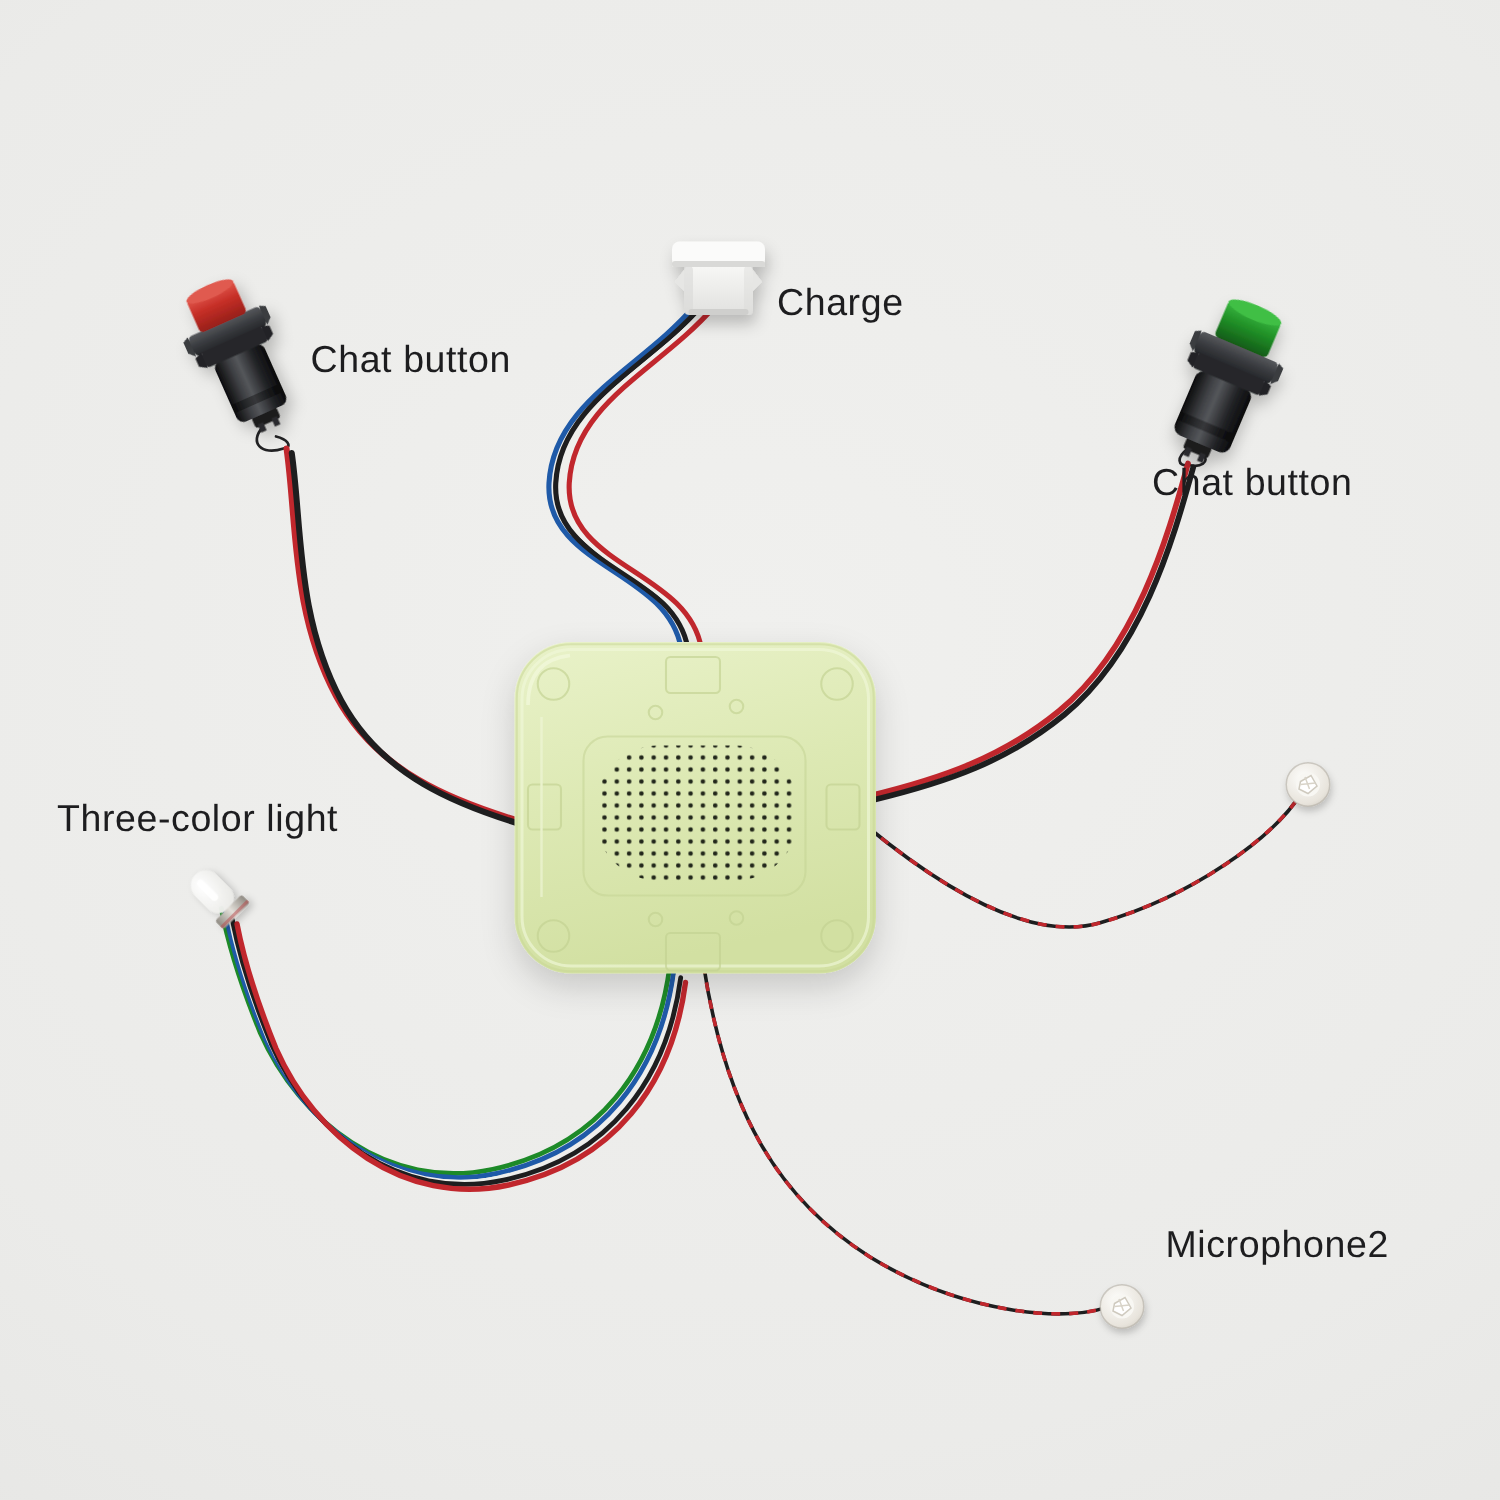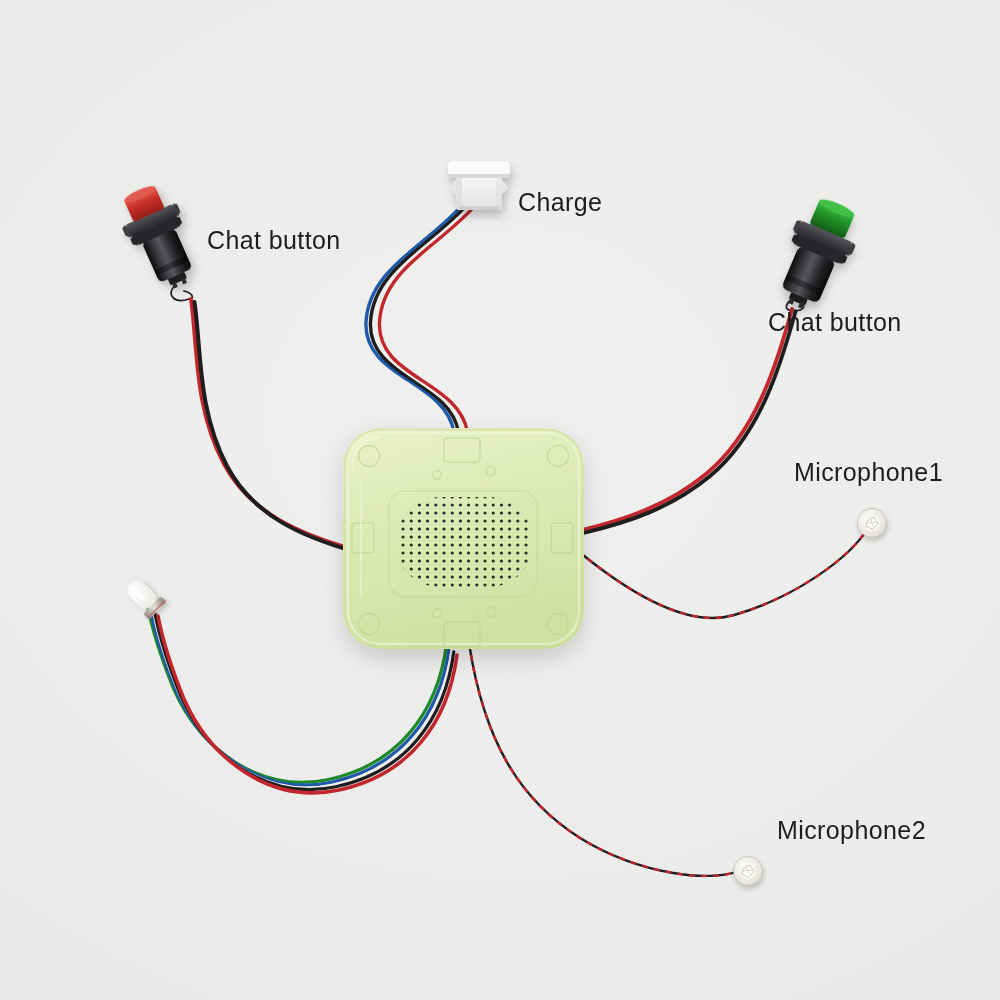--- a/index.html
+++ b/index.html
@@ -214,16 +214,16 @@
     <use href="#micCapsule"></use>
   </g>
   <g transform="translate(748,871)" filter="url(#tiny)">
     <use href="#micCapsule"></use>
   </g>
 </svg>
 
 <div class="part-label" style="left:207px;top:226px">Chat button</div>
 <div class="part-label" style="left:518px;top:188px">Charge</div>
 <div class="part-label" style="left:768px;top:308px">Chat button</div>
-<div class="part-label" style="left:794px;top:458px">Microphone1</div>
+<div class="part-label" style="left:38px;top:532px">Three-color light</div>
 <div class="part-label" style="left:777px;top:816px">Microphone2</div>
 
 </div>
 
 </body></html>

